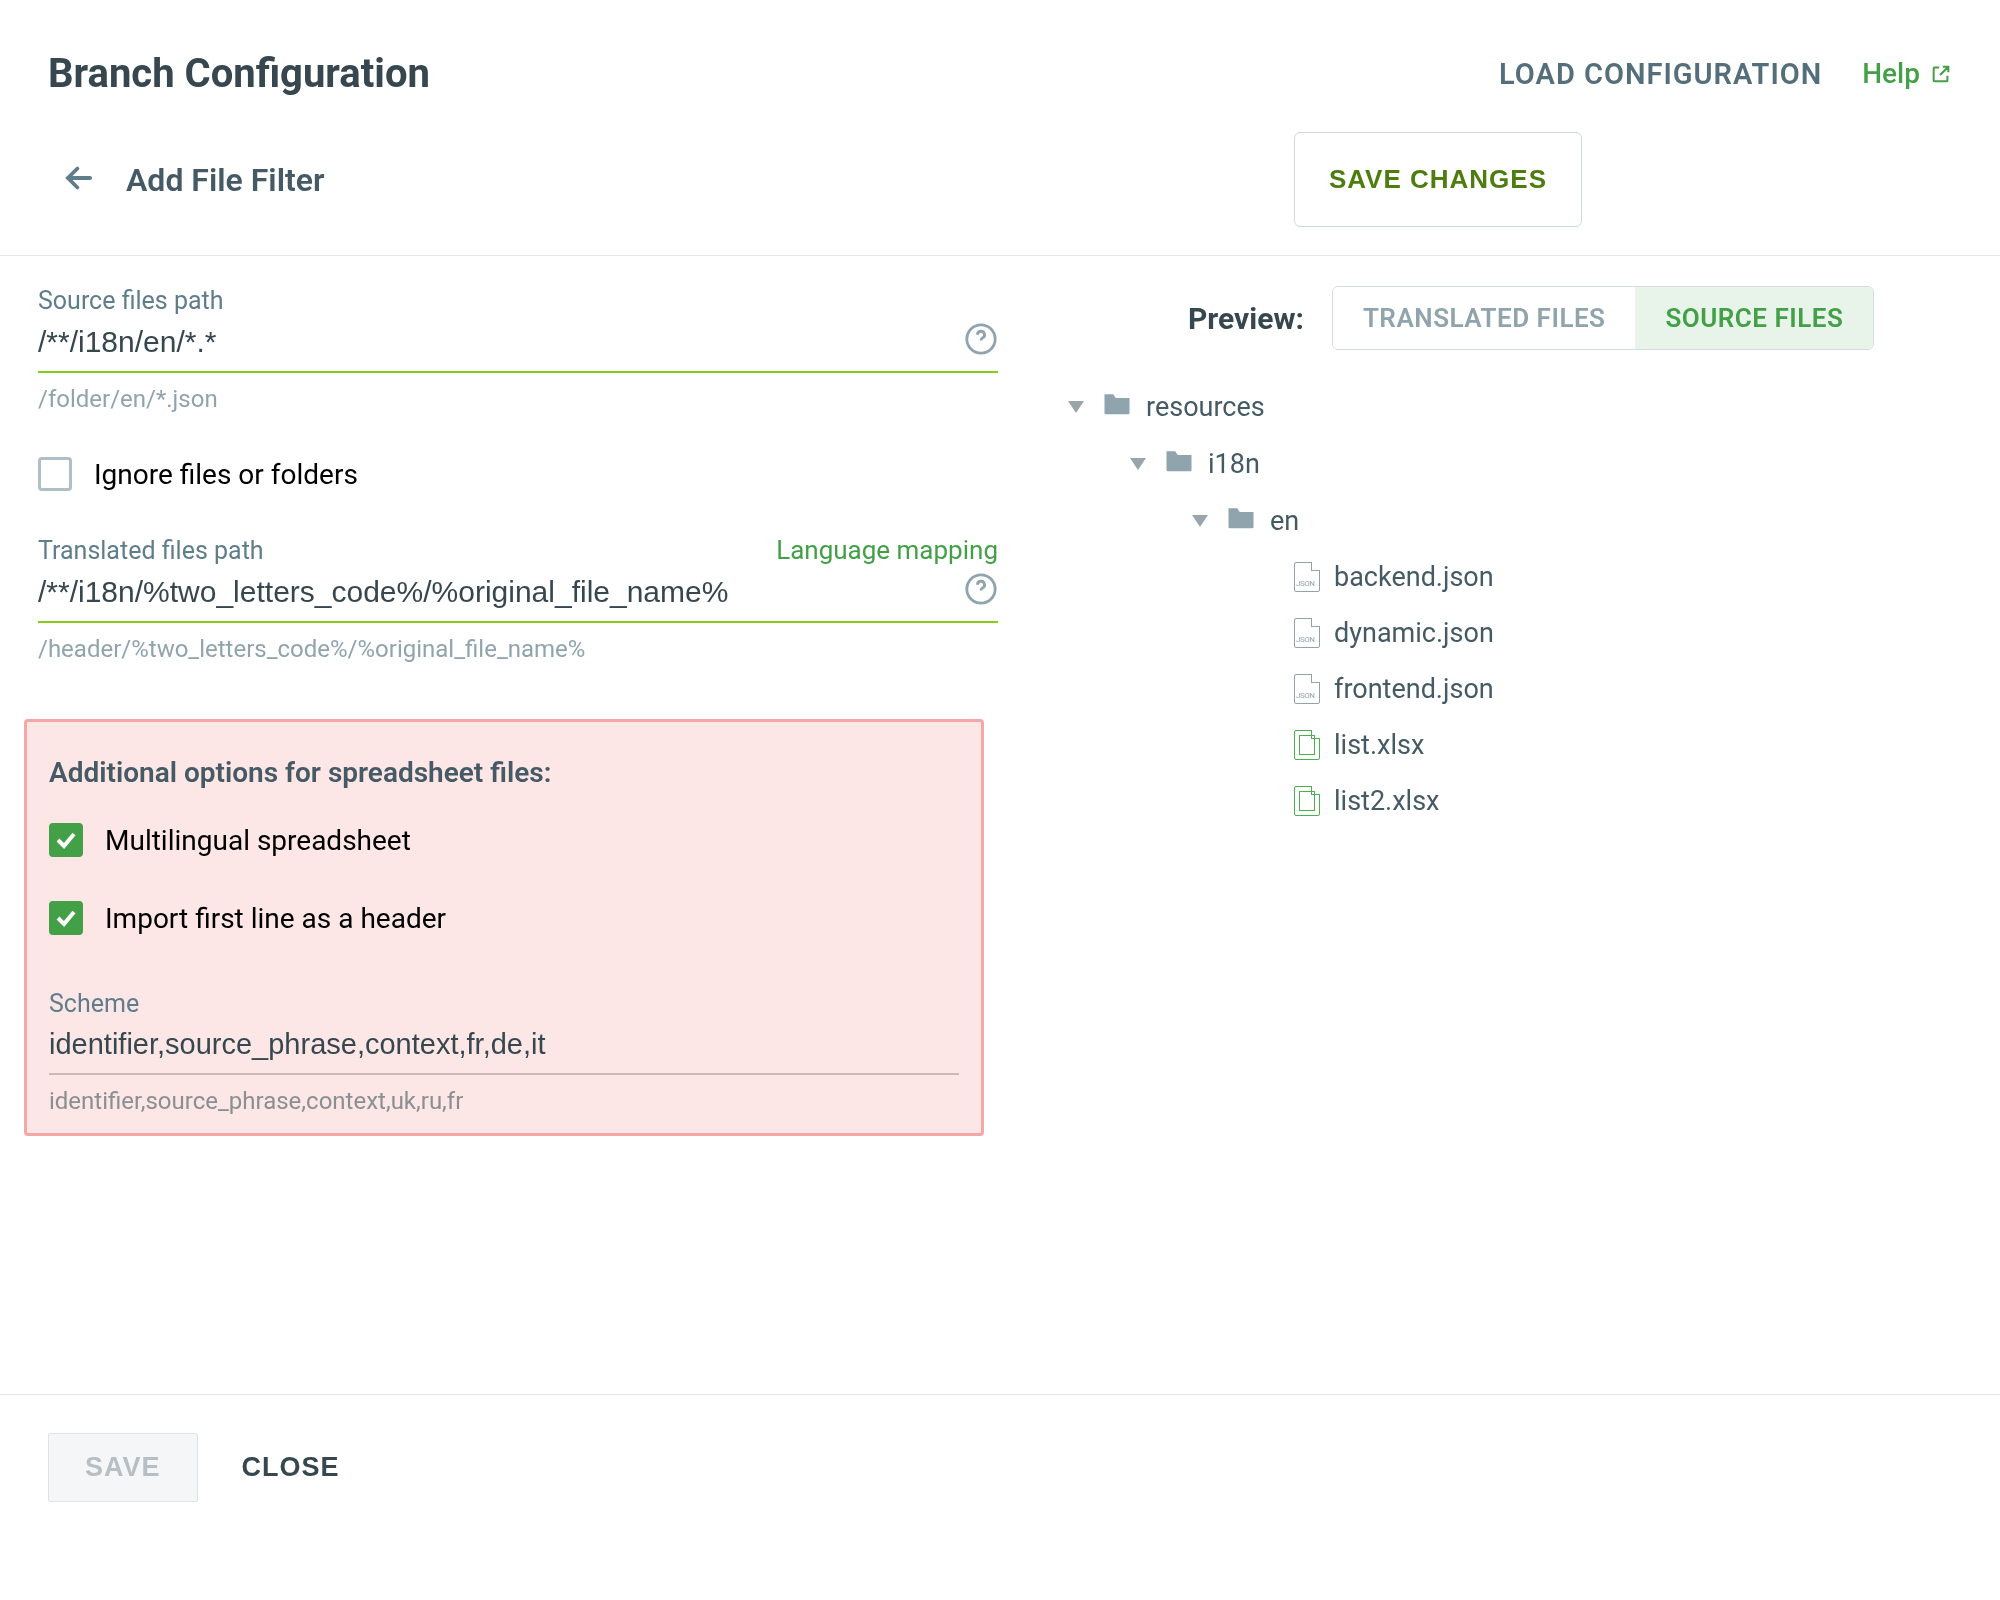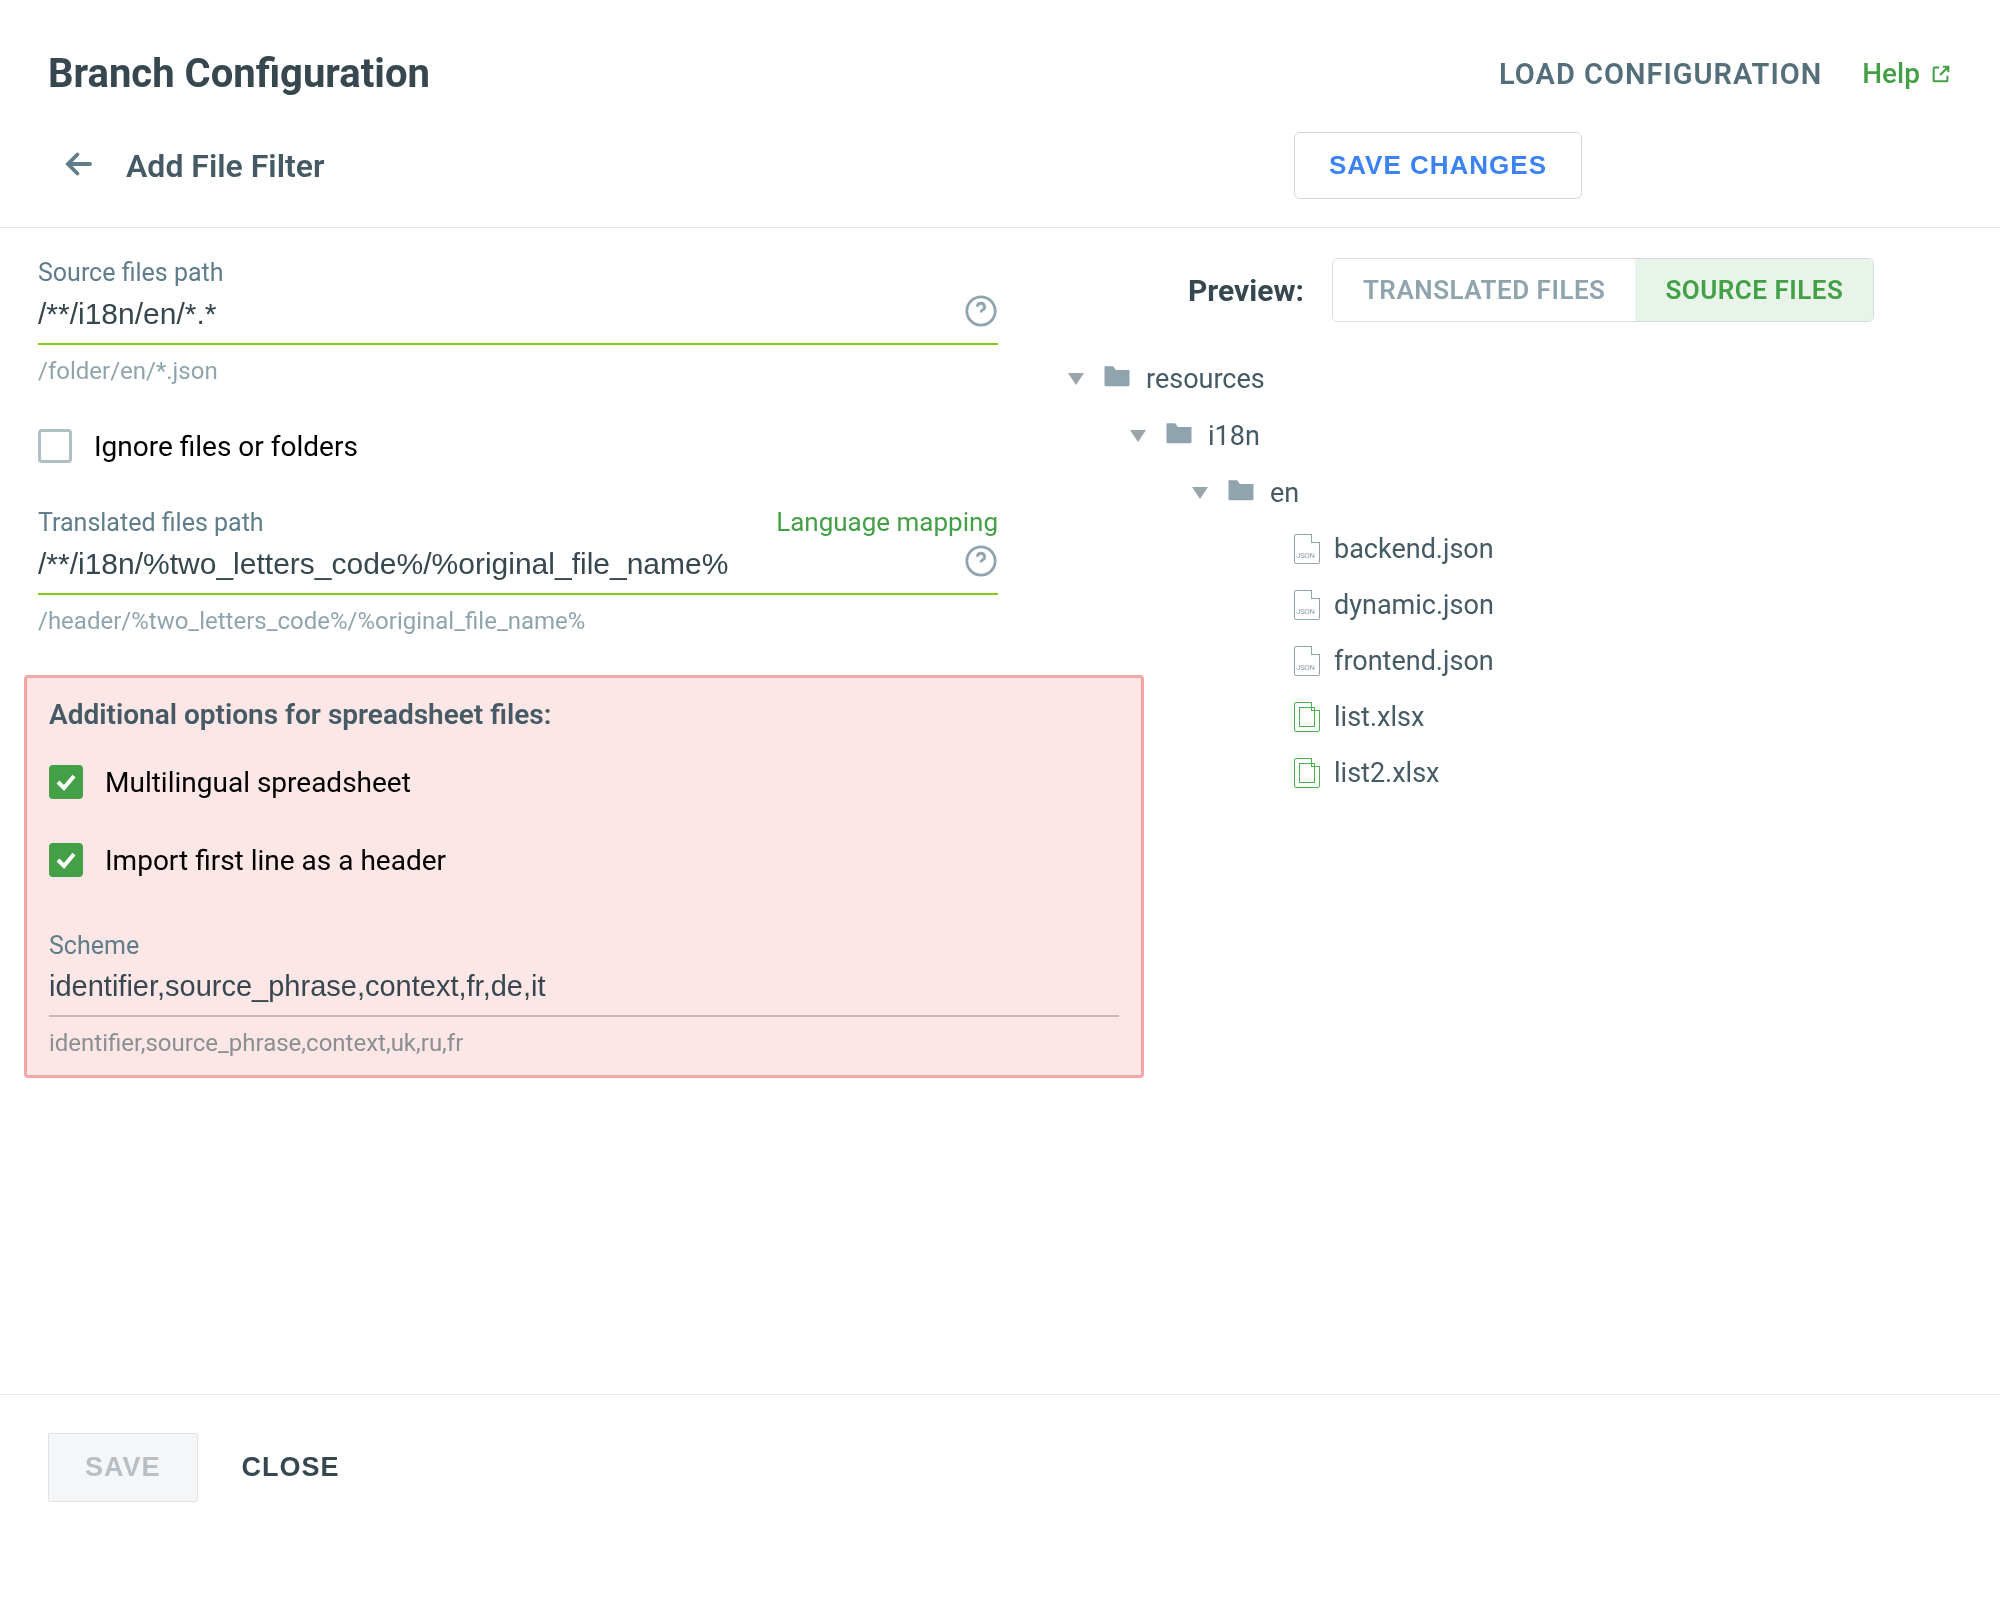--- a/index.html
+++ b/index.html
@@ -11,21 +11,21 @@
   .topbar h1 { font-size: 40px; font-weight: 700; color: #37474f; }
   .topbar-right { display: flex; align-items: center; gap: 40px; }
   .load-conf { font-size: 29px; font-weight: 600; letter-spacing: 1px; color: #546e7a; cursor: pointer; }
   .help { font-size: 28px; font-weight: 500; color: #43a047; display: flex; align-items: center; gap: 10px; cursor: pointer; }
   .help svg { width: 22px; height: 22px; stroke: #43a047; }
 
   
   .subheader { display: flex; align-items: center; padding: 25px 48px 28px 60px; border-bottom: 1px solid #e2e6e9; }
   .back svg { width: 38px; height: 38px; stroke: #607d8b; cursor: pointer; }
   .subheader h2 { font-size: 32px; font-weight: 600; color: #455a64; margin-left: 28px; }
-  .save-changes { margin-left: auto; margin-right: 370px; border: 1px solid #cfd8dc; border-radius: 6px; padding: 17px 34px; font-size: 26px; font-weight: 600; letter-spacing: 1px; color: #3b82f6; background: #fff; cursor: pointer; }
+  .save-changes { margin-left: auto; margin-right: 370px; border: 1px solid #cfd8dc; border-radius: 6px; padding: 31px 34px; font-size: 26px; font-weight: 600; letter-spacing: 1px; color: #4d7c0f; background: #fff; cursor: pointer; }
 
   
   .main { display: flex; padding: 30px 48px 0 38px; gap: 60px; }
   .left-col { width: 960px; }
   .right-col { flex: 1; }
 
   
   .field-label { font-size: 25px; color: #607d8b; display: block; padding-bottom: 2px; }
   .field-row { display: flex; align-items: center; border-bottom: 2px solid #84cc16; padding-bottom: 10px; }
   .field-input { border: none; outline: none; font-size: 30px; color: #37474f; background: transparent; flex: 1; padding: 8px 0 2px 0; }
@@ -37,21 +37,21 @@
   .label-row { display: flex; align-items: baseline; justify-content: space-between; }
 
   
   .chk-row { display: flex; align-items: center; gap: 22px; padding: 10px 0; }
   .chk { width: 34px; height: 34px; border: 3px solid #b0bec5; border-radius: 4px; display: flex; align-items: center; justify-content: center; }
   .chk.checked { background: #43a047; border-color: #43a047; }
   .chk.checked svg { width: 24px; height: 24px; stroke: #fff; stroke-width: 4; fill: none; }
   .chk-label { font-size: 28px; color: #000000; }
 
   
-  .hl { border: 3px solid #f7a6a6; background: #fde6e6; border-radius: 4px; padding: 20px 22px 18px 22px; margin-top: 6px; width: 1120px; margin-left: -14px; }
+  .hl { border: 3px solid #f7a6a6; background: #fde6e6; border-radius: 4px; padding: 34px 22px 18px 22px; margin-top: 22px; width: 960px; margin-left: -14px; }
   .hl-title { font-size: 28px; font-weight: 600; color: #455a64; margin-bottom: 24px; }
   .hl .chk-row { margin-bottom: 24px; }
   .hl .field-row { border-bottom-color: #cfb7b8; }
   .hl .field-input { font-size: 29px; }
   .hl .hint { color: #8a8f92; }
 
   
   .preview-head { display: flex; align-items: center; gap: 28px; margin-bottom: 28px; }
   .preview-label { font-size: 30px; font-weight: 700; color: #37474f; padding-left:130px;}
   .tabgroup { display: flex; border: 1px solid #d6dbde; border-radius: 6px; overflow: hidden; }

